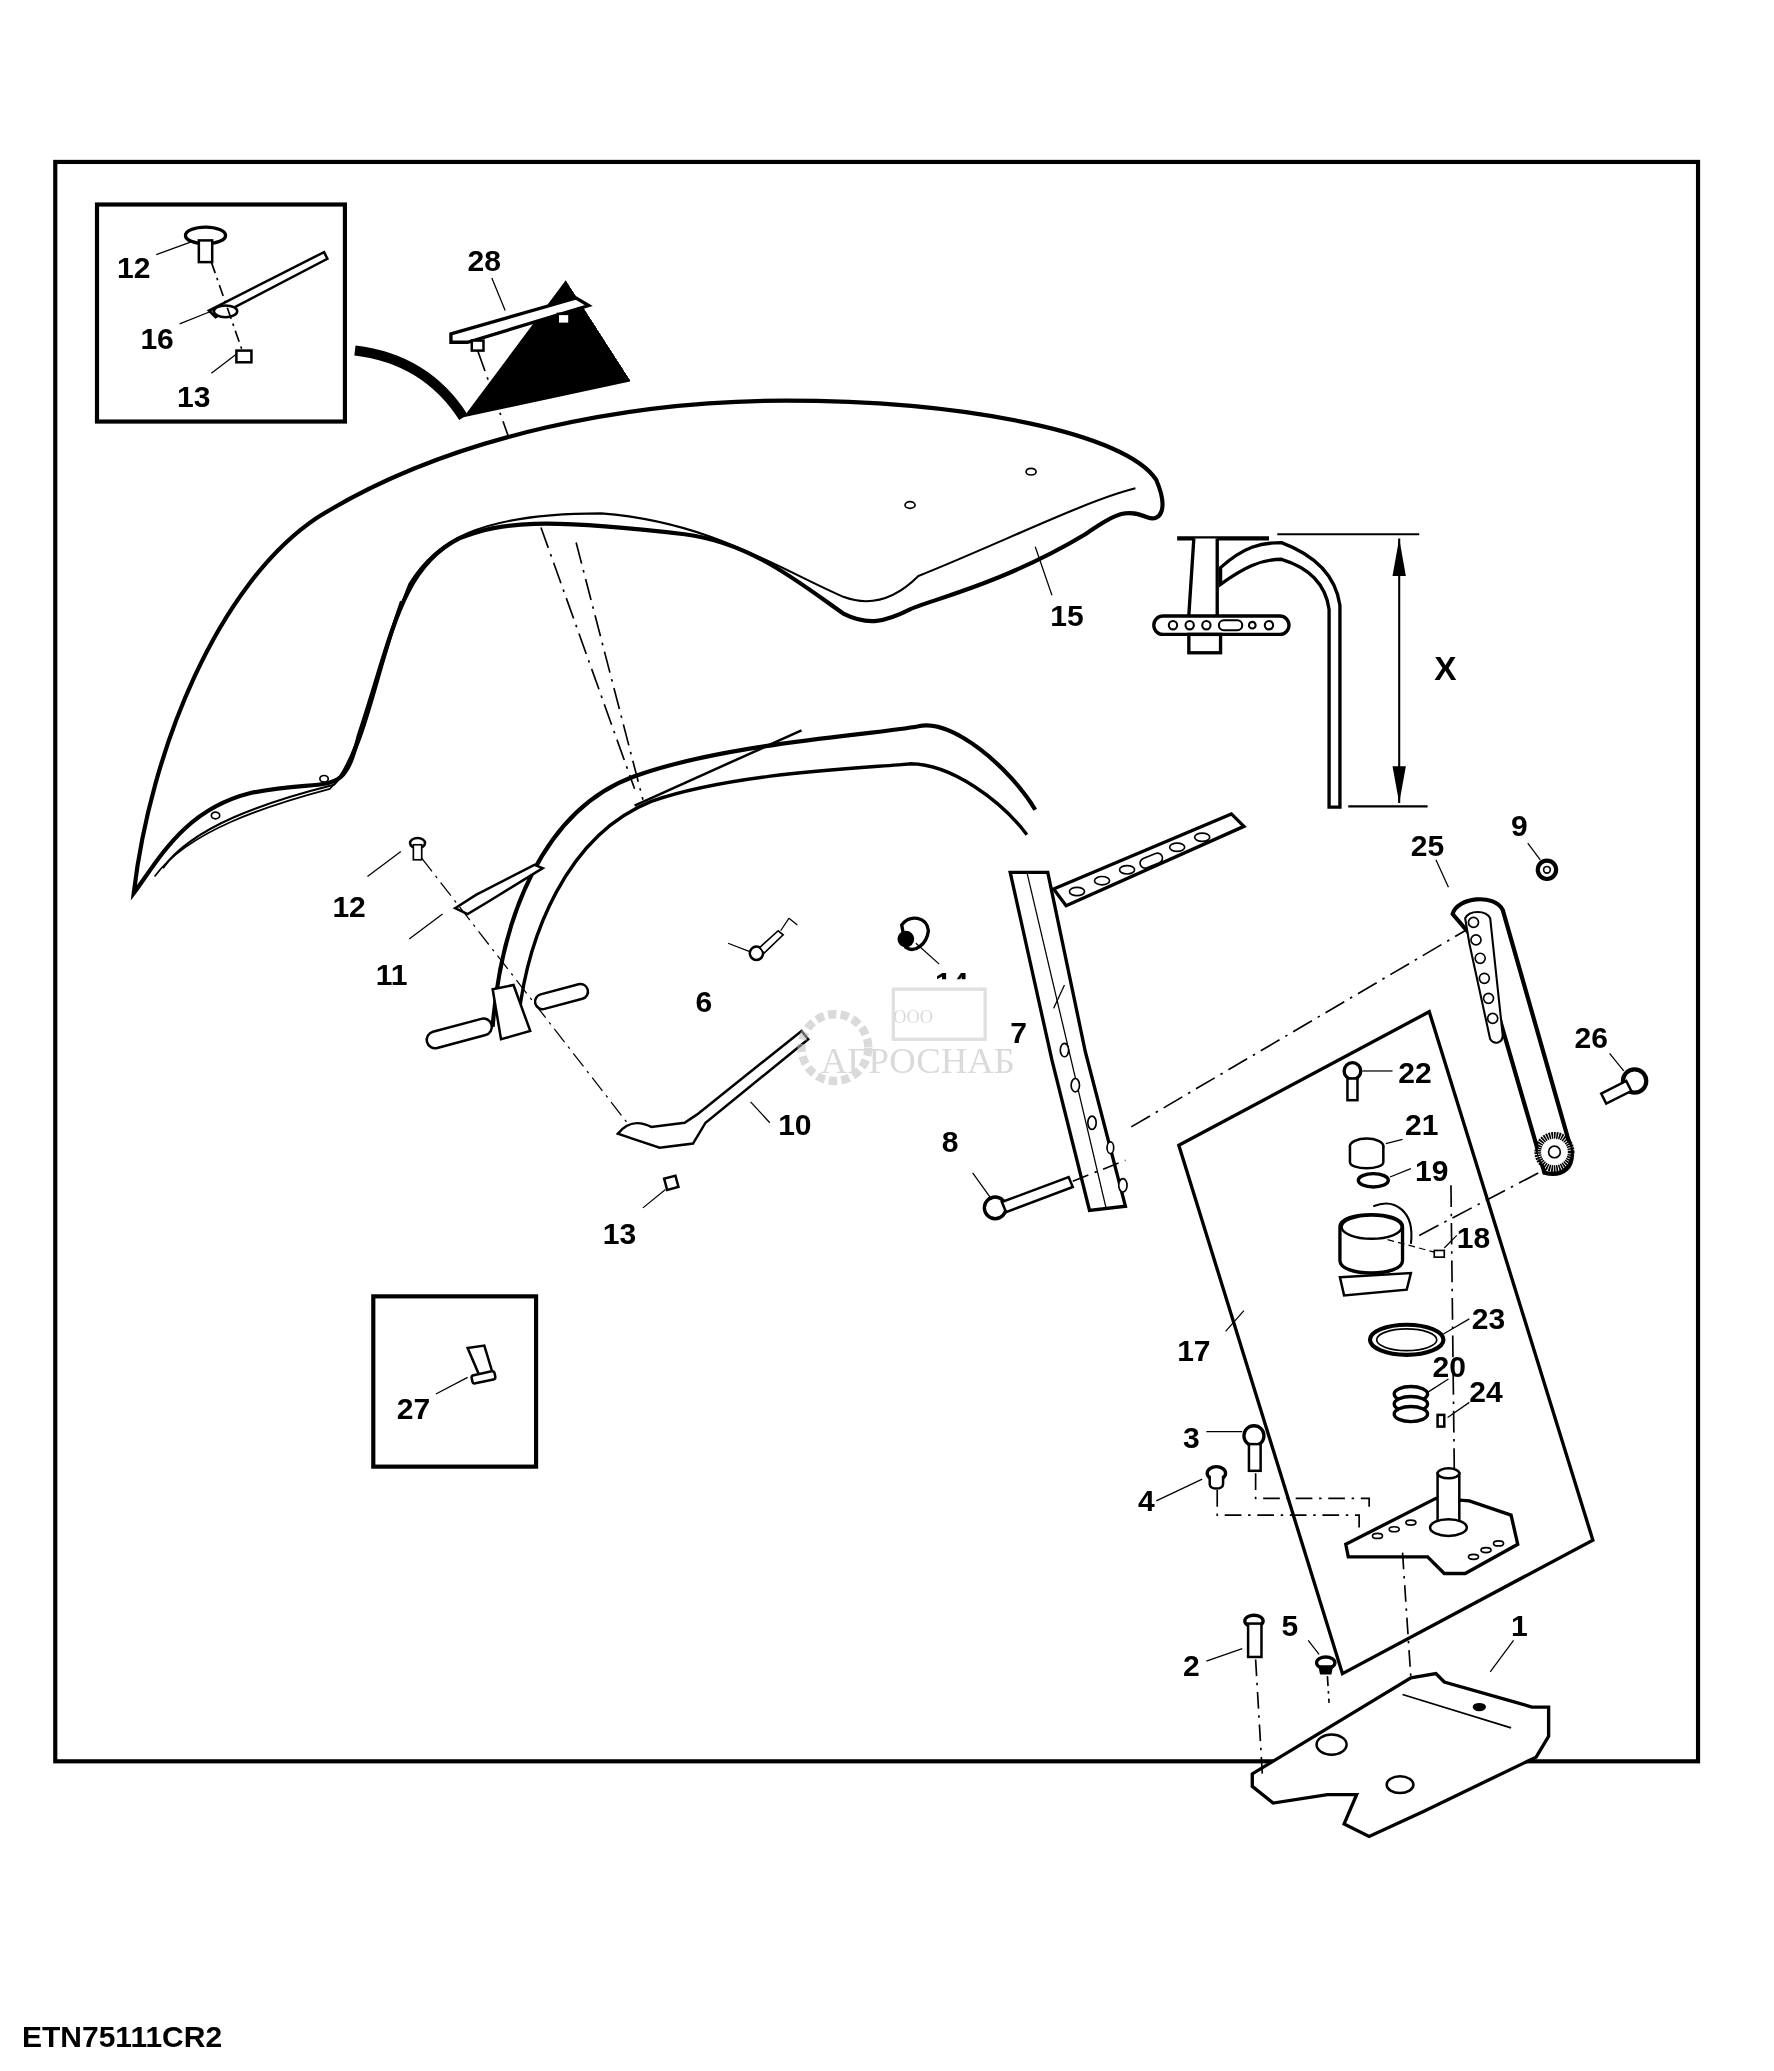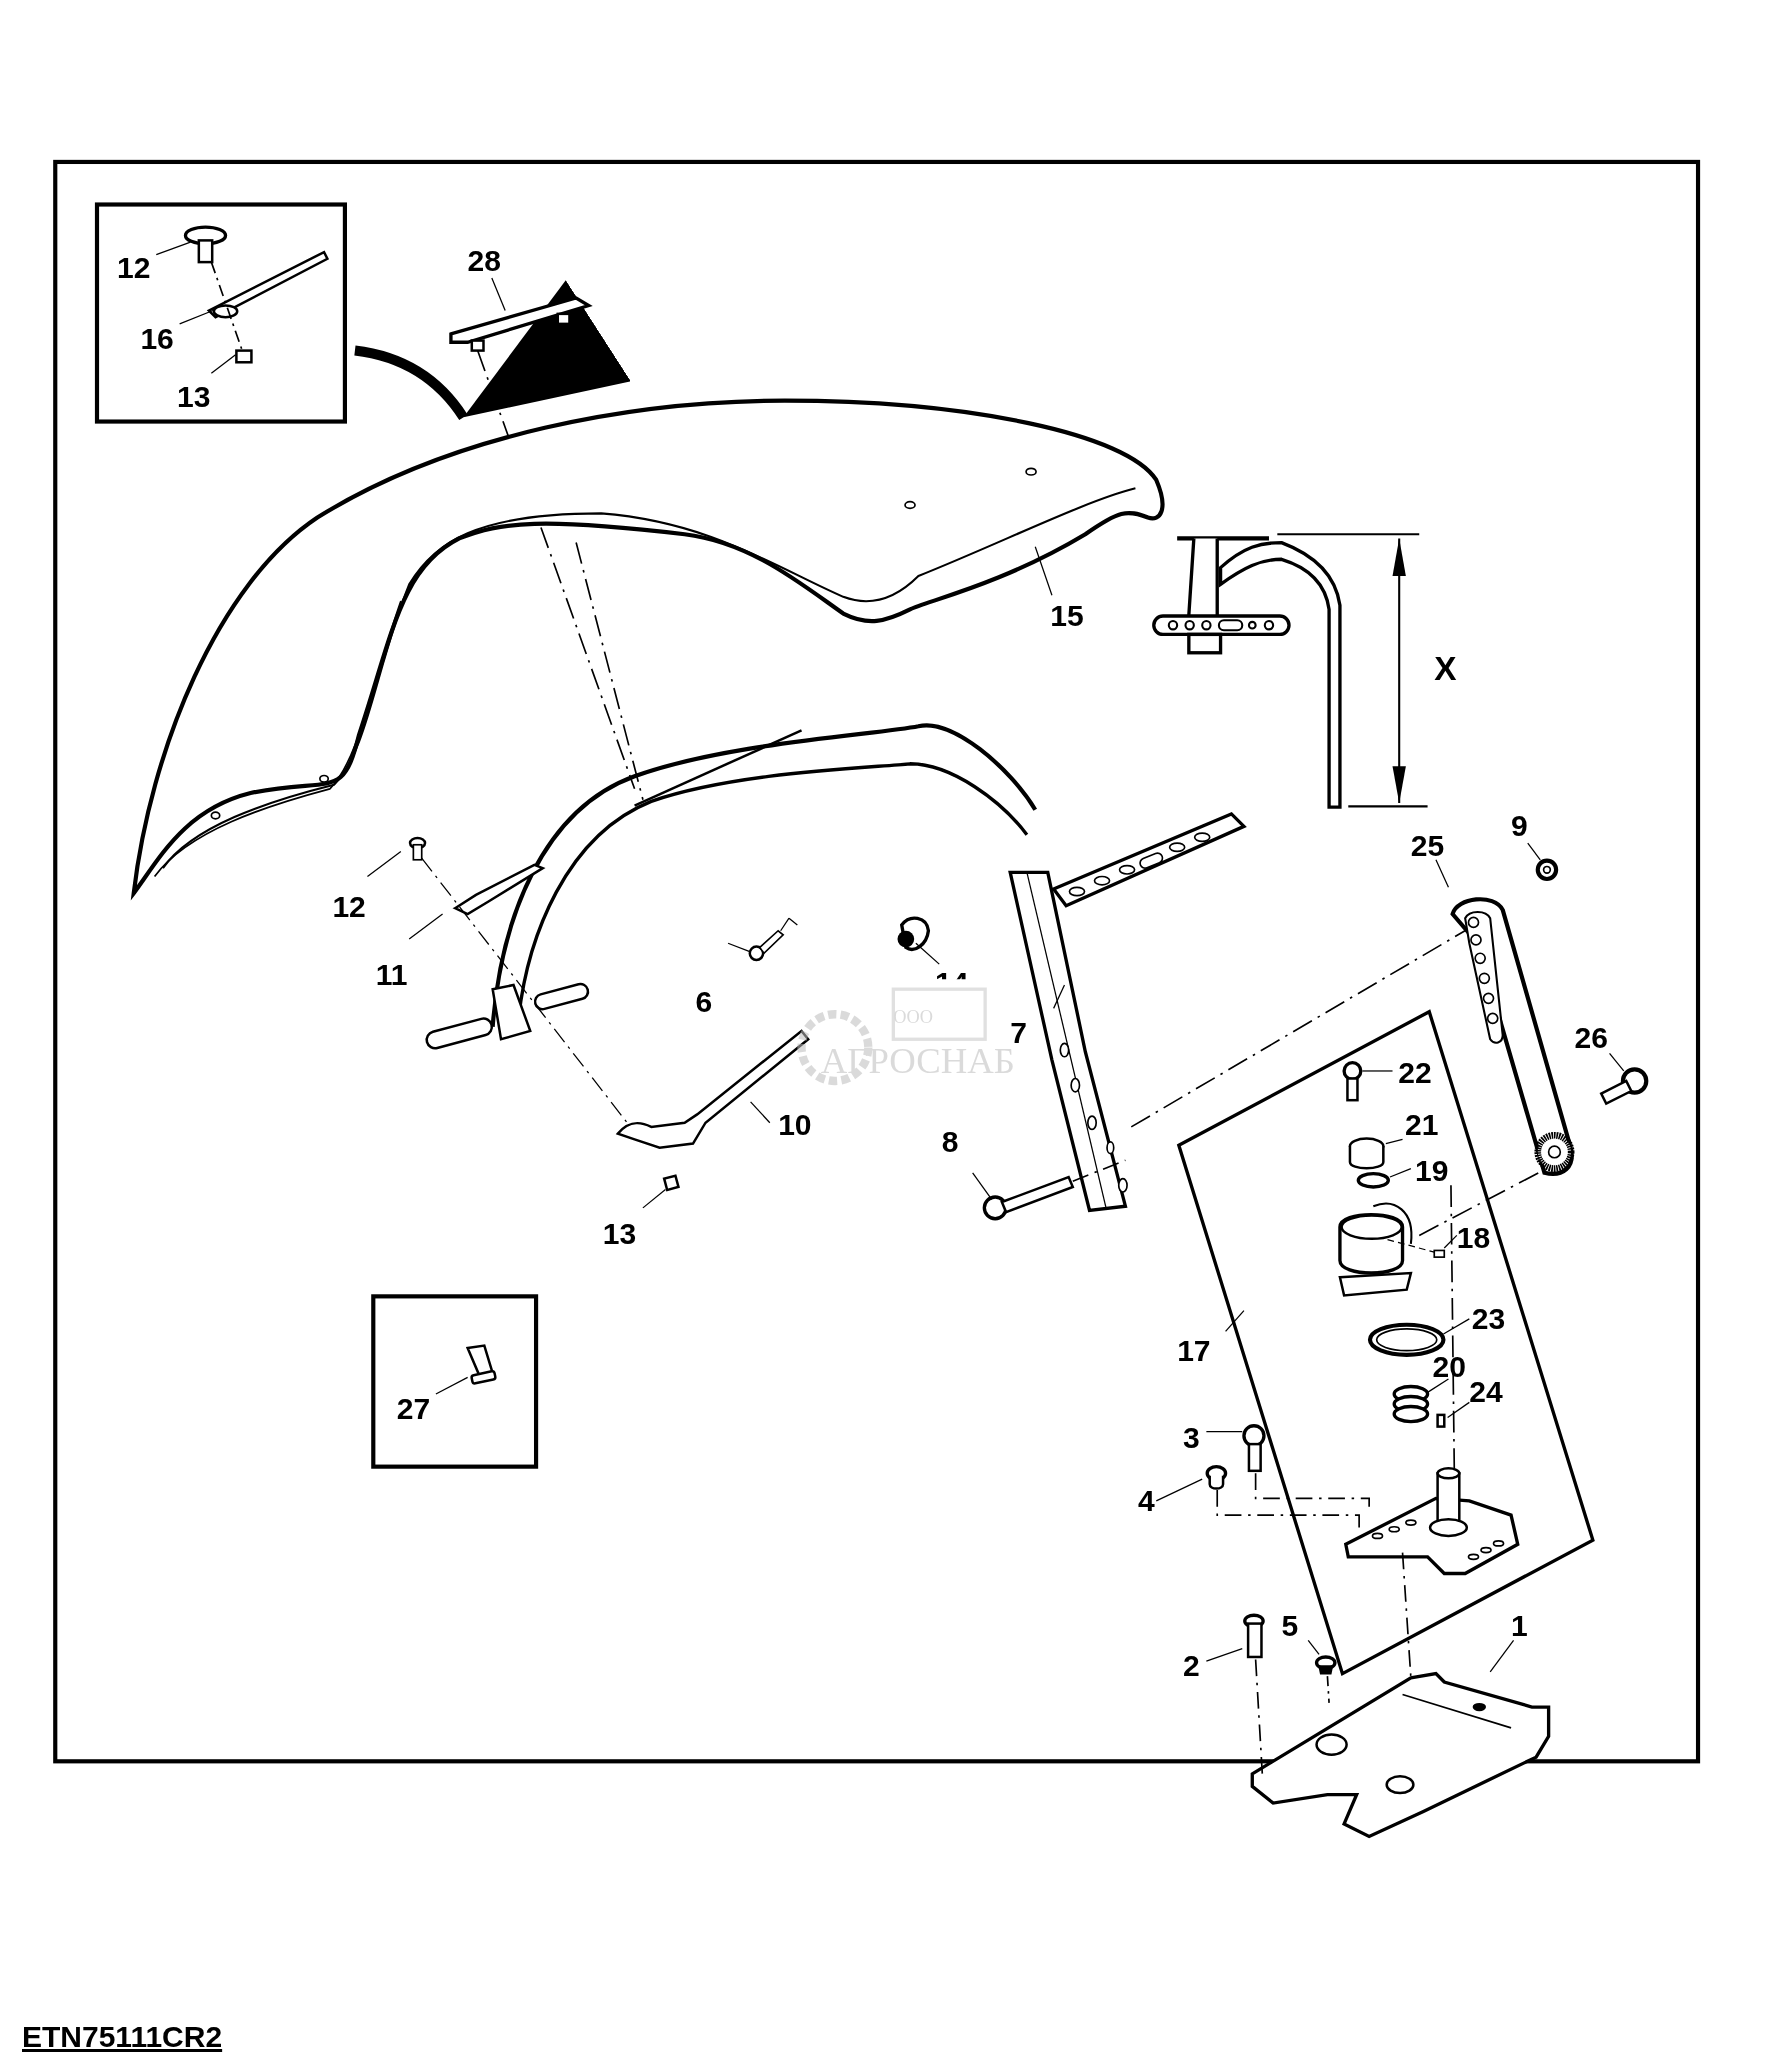--- a/index.html
+++ b/index.html
@@ -2,21 +2,21 @@
 <html style="font-size:13.4px"><head>
 <meta charset="utf-8">
 <style>
   html, body { margin:0; padding:0; background:#ffffff; }
   body { width:1775px; height:2071px; position:relative; overflow:hidden;
          font-family:"Liberation Sans", sans-serif; }
   #stage { position:absolute; left:0; top:0; width:1440px; height:2071px; }
   svg text { font-family:"Liberation Sans", sans-serif; font-weight:bold; fill:#000; }
   .lbl { font-size:36px; }
   .doc-id { position:absolute; left:22px; top:2020px; font-size:30px; font-weight:bold;
-            color:#000; font-family:"Liberation Sans", sans-serif; letter-spacing:0px;text-decoration:underline; }
+            color:#000; font-family:"Liberation Sans", sans-serif; letter-spacing:0px; }
   .wm { fill:#bdbdbd; font-family:"Liberation Serif", serif; font-weight:normal; }
 </style>
 </head>
 <body>
 
 <div id="stage">
 <svg width="1775" height="2071" viewBox="0 0 2126 2481" xmlns="http://www.w3.org/2000/svg">
   <defs>
     <marker id="arrowhead" markerWidth="12" markerHeight="16" refX="6" refY="16" orient="auto">
       <path d="M0,0 L12,0 L6,16 Z" fill="#000"></path>

